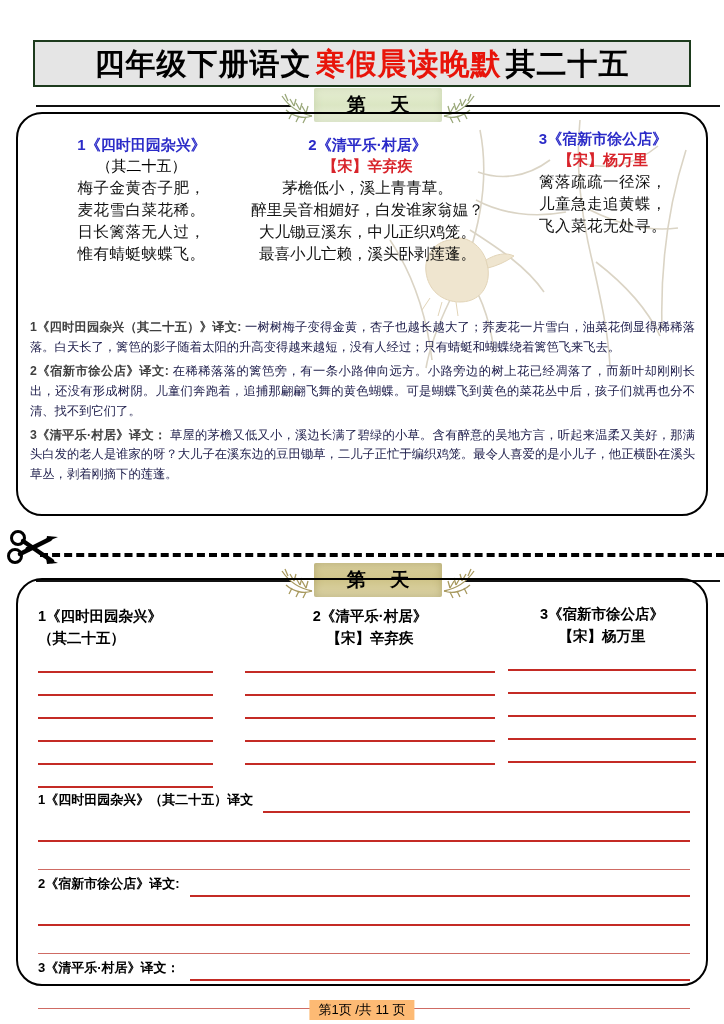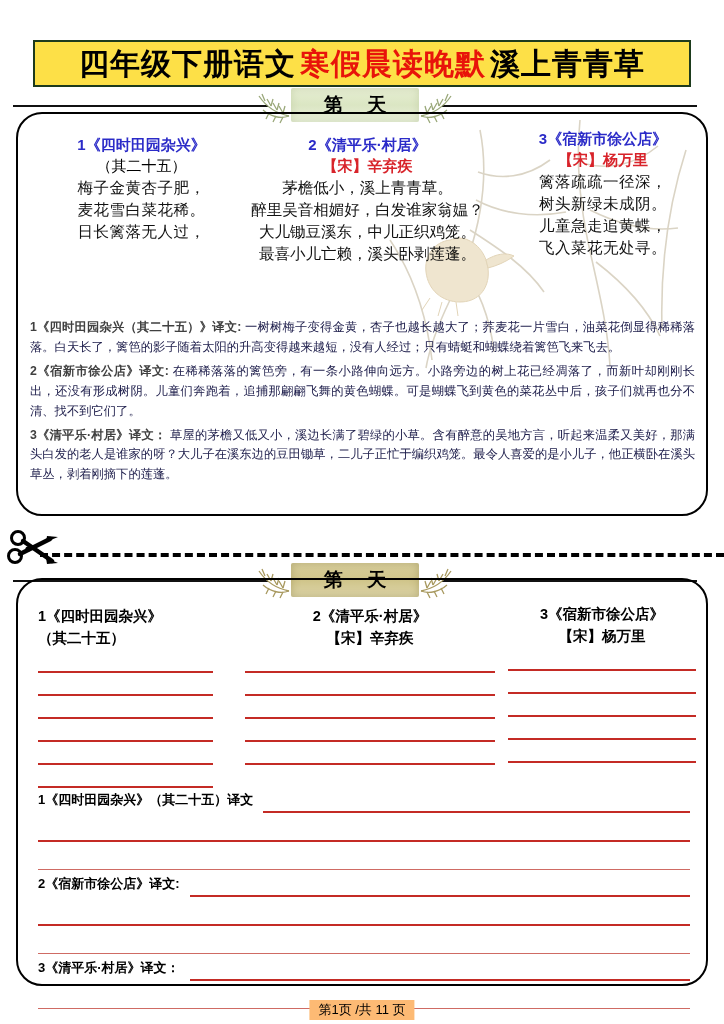--- a/index.html
+++ b/index.html
@@ -15,42 +15,42 @@
     overflow: hidden;
   }
 
   
   #title-banner {
     position: absolute;
     left: 33px;
     top: 40px;
     width: 658px;
     height: 47px;
-    background: #fde047;
+    background: #e5e5e5;
     border: 2px solid #1d3b1d;
     box-sizing: border-box;
     display: flex;
     align-items: center;
     justify-content: center;
     white-space: nowrap;
   }
   .title-seg {
     font-size: 30px;
     font-weight: bold;
     letter-spacing: 1px;
     line-height: 1;
   }
   .title-black { color: #000000; }
   .title-red { color: #e8140a; margin: 0 4px; }
 
   
   .day-banner {
     position: absolute;
     height: 18px;
-    left: 245px;
+    left: 268px;
     width: 220px;
   }
   .day-rule {
     position: absolute;
     top: 17px;
     height: 2px;
     background: #111;
   }
   .day-rule.left  { left: -232px; width: 255px; }
   .day-rule.right { left: 197px;  width: 255px; }
@@ -246,21 +246,21 @@
     white-space: nowrap;
     font-weight: normal;
   }
 </style>
 </head>
 <body>
 
 <div id="title-banner">
   <span class="title-seg title-black">四年级下册语文</span>
   <span class="title-seg title-red">寒假晨读晚默</span>
-  <span class="title-seg title-black">溪上青青草</span>
+  <span class="title-seg title-black">其二十五</span>
 </div>
 
 <div class="day-banner" id="day-banner-1" style="top:88px">
   <div class="day-rule left"></div>
   <div class="day-rule right"></div>
   <svg class="wheat l" viewBox="0 0 40 38">
     <g stroke="#9aa87a" stroke-width="1.3" fill="none">
       <path d="M36 30 C26 28 14 22 6 10"></path>
       <path d="M30 27 l-4 -7 M24 24 l-4 -7 M18 20 l-4 -7 M12 15 l-3 -7"></path>
       <path d="M30 27 l2 -7 M24 24 l2 -7 M18 20 l2 -7"></path>
@@ -306,36 +306,36 @@
   </g>
   <circle cx="124" cy="134" r="2" fill="#c9b791"></circle>
 </svg>
 
 <div class="poem" id="poem-1">
   <div class="poem-title"><span>1</span><span>《四时田园杂兴》</span></div>
   <div class="poem-sub">（其二十五）</div>
   <div class="poem-line">梅子金黄杏子肥，</div>
   <div class="poem-line">麦花雪白菜花稀。</div>
   <div class="poem-line">日长篱落无人过，</div>
+  <div class="poem-line">惟有蜻蜓蛱蝶飞。</div>
 </div>
 
 <div class="poem" id="poem-2">
   <div class="poem-title"><span>2</span><span>《清平乐·村居》</span></div>
   <div class="poem-author"><span class="dyn">【宋】</span><span class="nm">辛弃疾</span></div>
   <div class="poem-line">茅檐低小，溪上青青草。</div>
   <div class="poem-line">醉里吴音相媚好，白发谁家翁媪？</div>
   <div class="poem-line">大儿锄豆溪东，中儿正织鸡笼。</div>
   <div class="poem-line">最喜小儿亡赖，溪头卧剥莲蓬。</div>
 </div>
 
 <div class="poem" id="poem-3">
   <div class="poem-title"><span>3</span><span>《宿新市徐公店》</span></div>
   <div class="poem-author"><span class="dyn">【宋】</span><span class="nm">杨万里</span></div>
   <div class="poem-line">篱落疏疏一径深，</div>
-  <div class="poem-line">树头新绿未成阴。</div>
   <div class="poem-line">儿童急走追黄蝶，</div>
   <div class="poem-line">飞入菜花无处寻。</div>
 </div>
 
 <div id="translations">
   <div class="tr-block">
     <span class="tr-head">1《四时田园杂兴（其二十五）》译文:</span>
     <span class="tr-body">一树树梅子变得金黄，杏子也越长越大了；荞麦花一片雪白，油菜花倒显得稀稀落落。白天长了，篱笆的影子随着太阳的升高变得越来越短，没有人经过；只有蜻蜓和蝴蝶绕着篱笆飞来飞去。</span>
   </div>
   <div class="tr-block">

